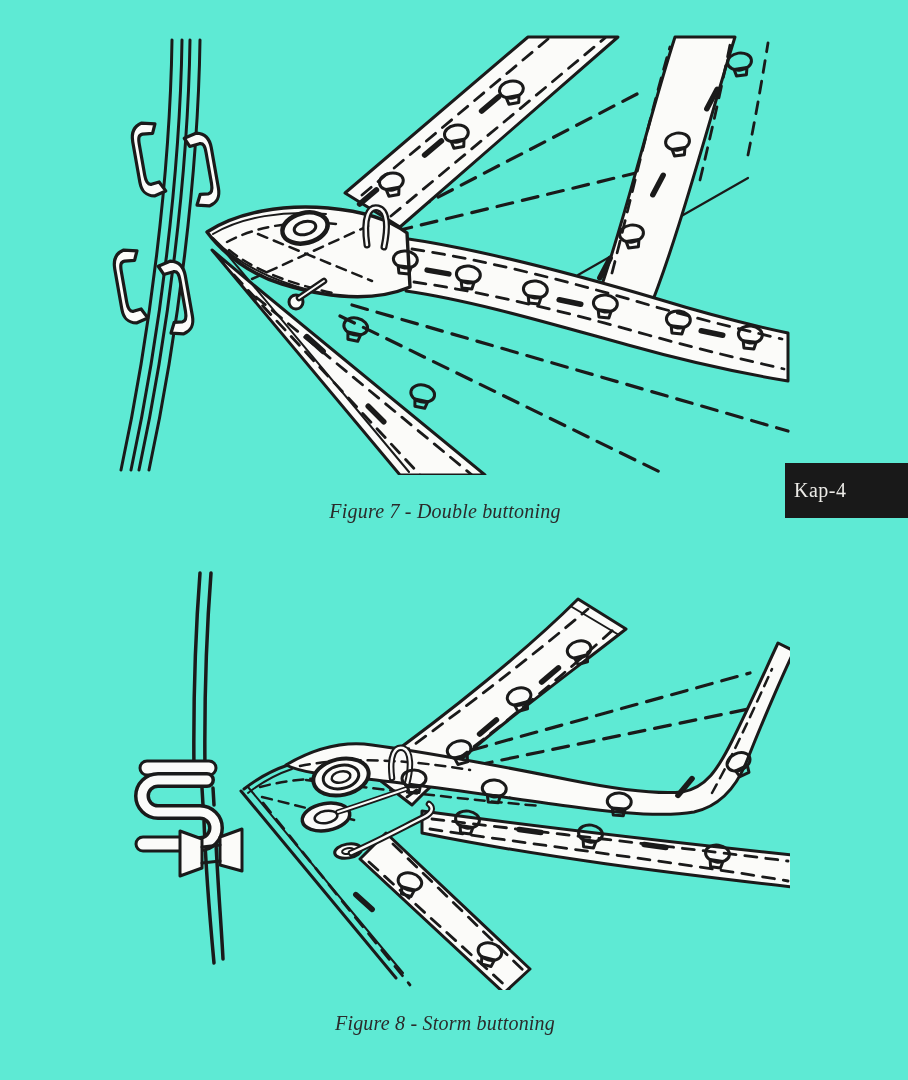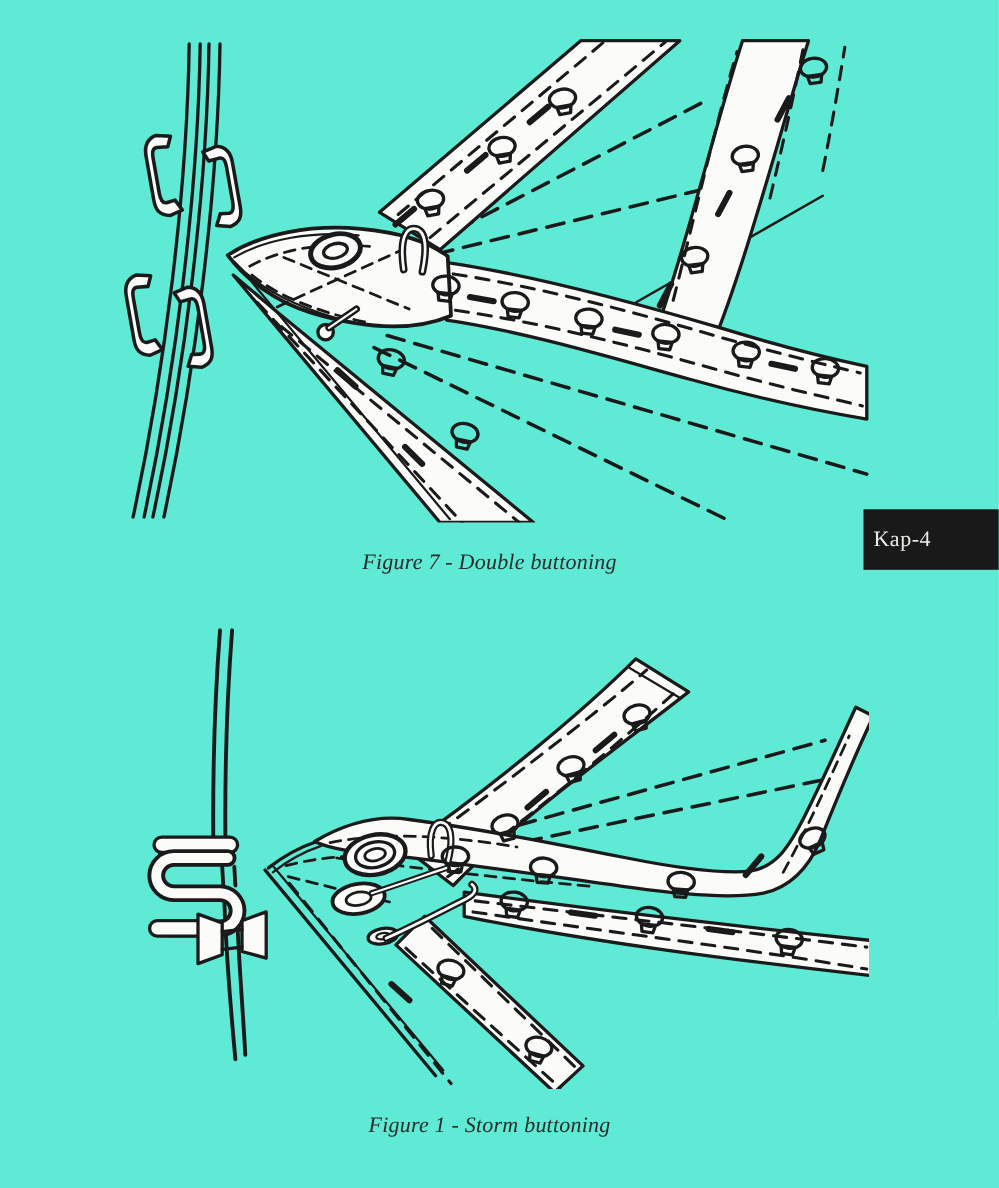--- a/index.html
+++ b/index.html
@@ -312,15 +312,15 @@
         <use href="#d8" transform="translate(378,162) rotate(-40)"></use>
         <use href="#d8" transform="translate(440,110) rotate(-40)"></use>
         <use href="#d8" transform="translate(575,222) rotate(-50)"></use>
         <use href="#d8" transform="translate(420,266) rotate(8)"></use>
         <use href="#d8" transform="translate(545,281) rotate(8)"></use>
         <use href="#d8" transform="translate(254,337) rotate(42)"></use>
       </g>
     </svg>
   </figure>
 
-  <div class="caption cap8">Figure 1 - Storm buttoning</div>
+  <div class="caption cap8">Figure 8 - Storm buttoning</div>
 
 </div>
 
 </body></html>

